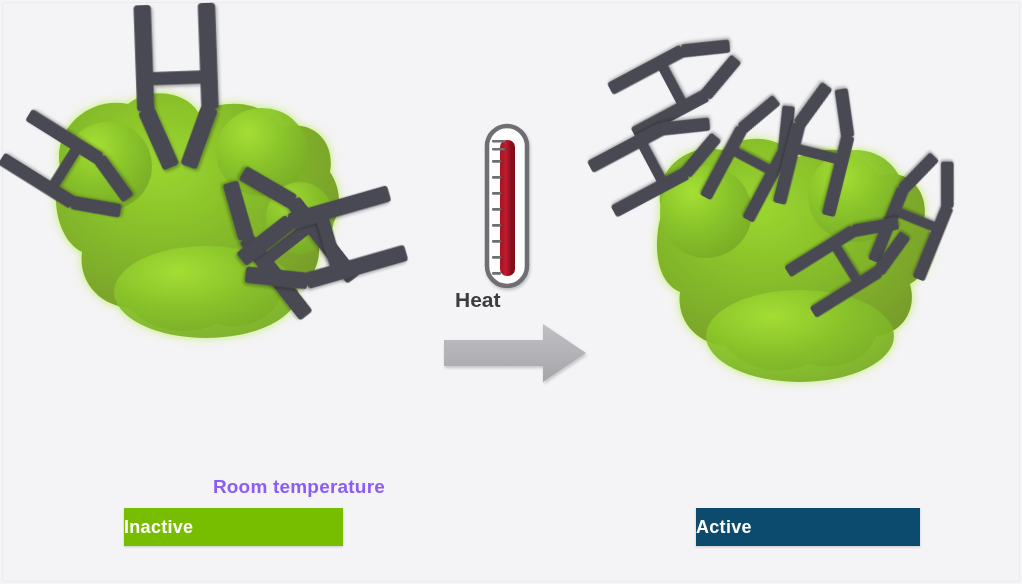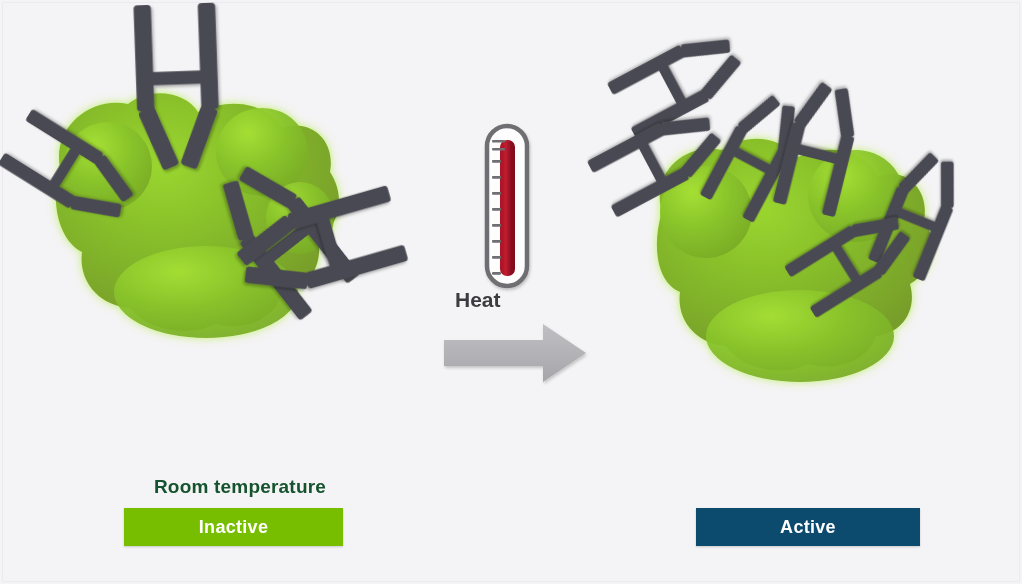--- a/index.html
+++ b/index.html
@@ -28,30 +28,30 @@
     border: 1px solid #eceaee;
     border-radius: 2px;
     pointer-events: none;
   }
 
   
   .stage-caption {
     position: absolute;
     font-size: 19px;
     font-weight: bold;
-    color: #14532d;
+    color: #8b5cf6;
     letter-spacing: 0.2px;
     white-space: nowrap;
-    text-align: center;
+    text-align: right;
   }
   .badge {
     position: absolute;
     height: 38px;
     line-height: 38px;
-    text-align: center;
+    text-align: left;
     font-size: 18px;
     font-weight: bold;
     color: #ffffff;
     letter-spacing: 0.3px;
     box-shadow: 0 1px 2px rgba(0,0,0,0.18);
   }
   #badge-inactive {
     background: #78be00;
   }
   #badge-active {

